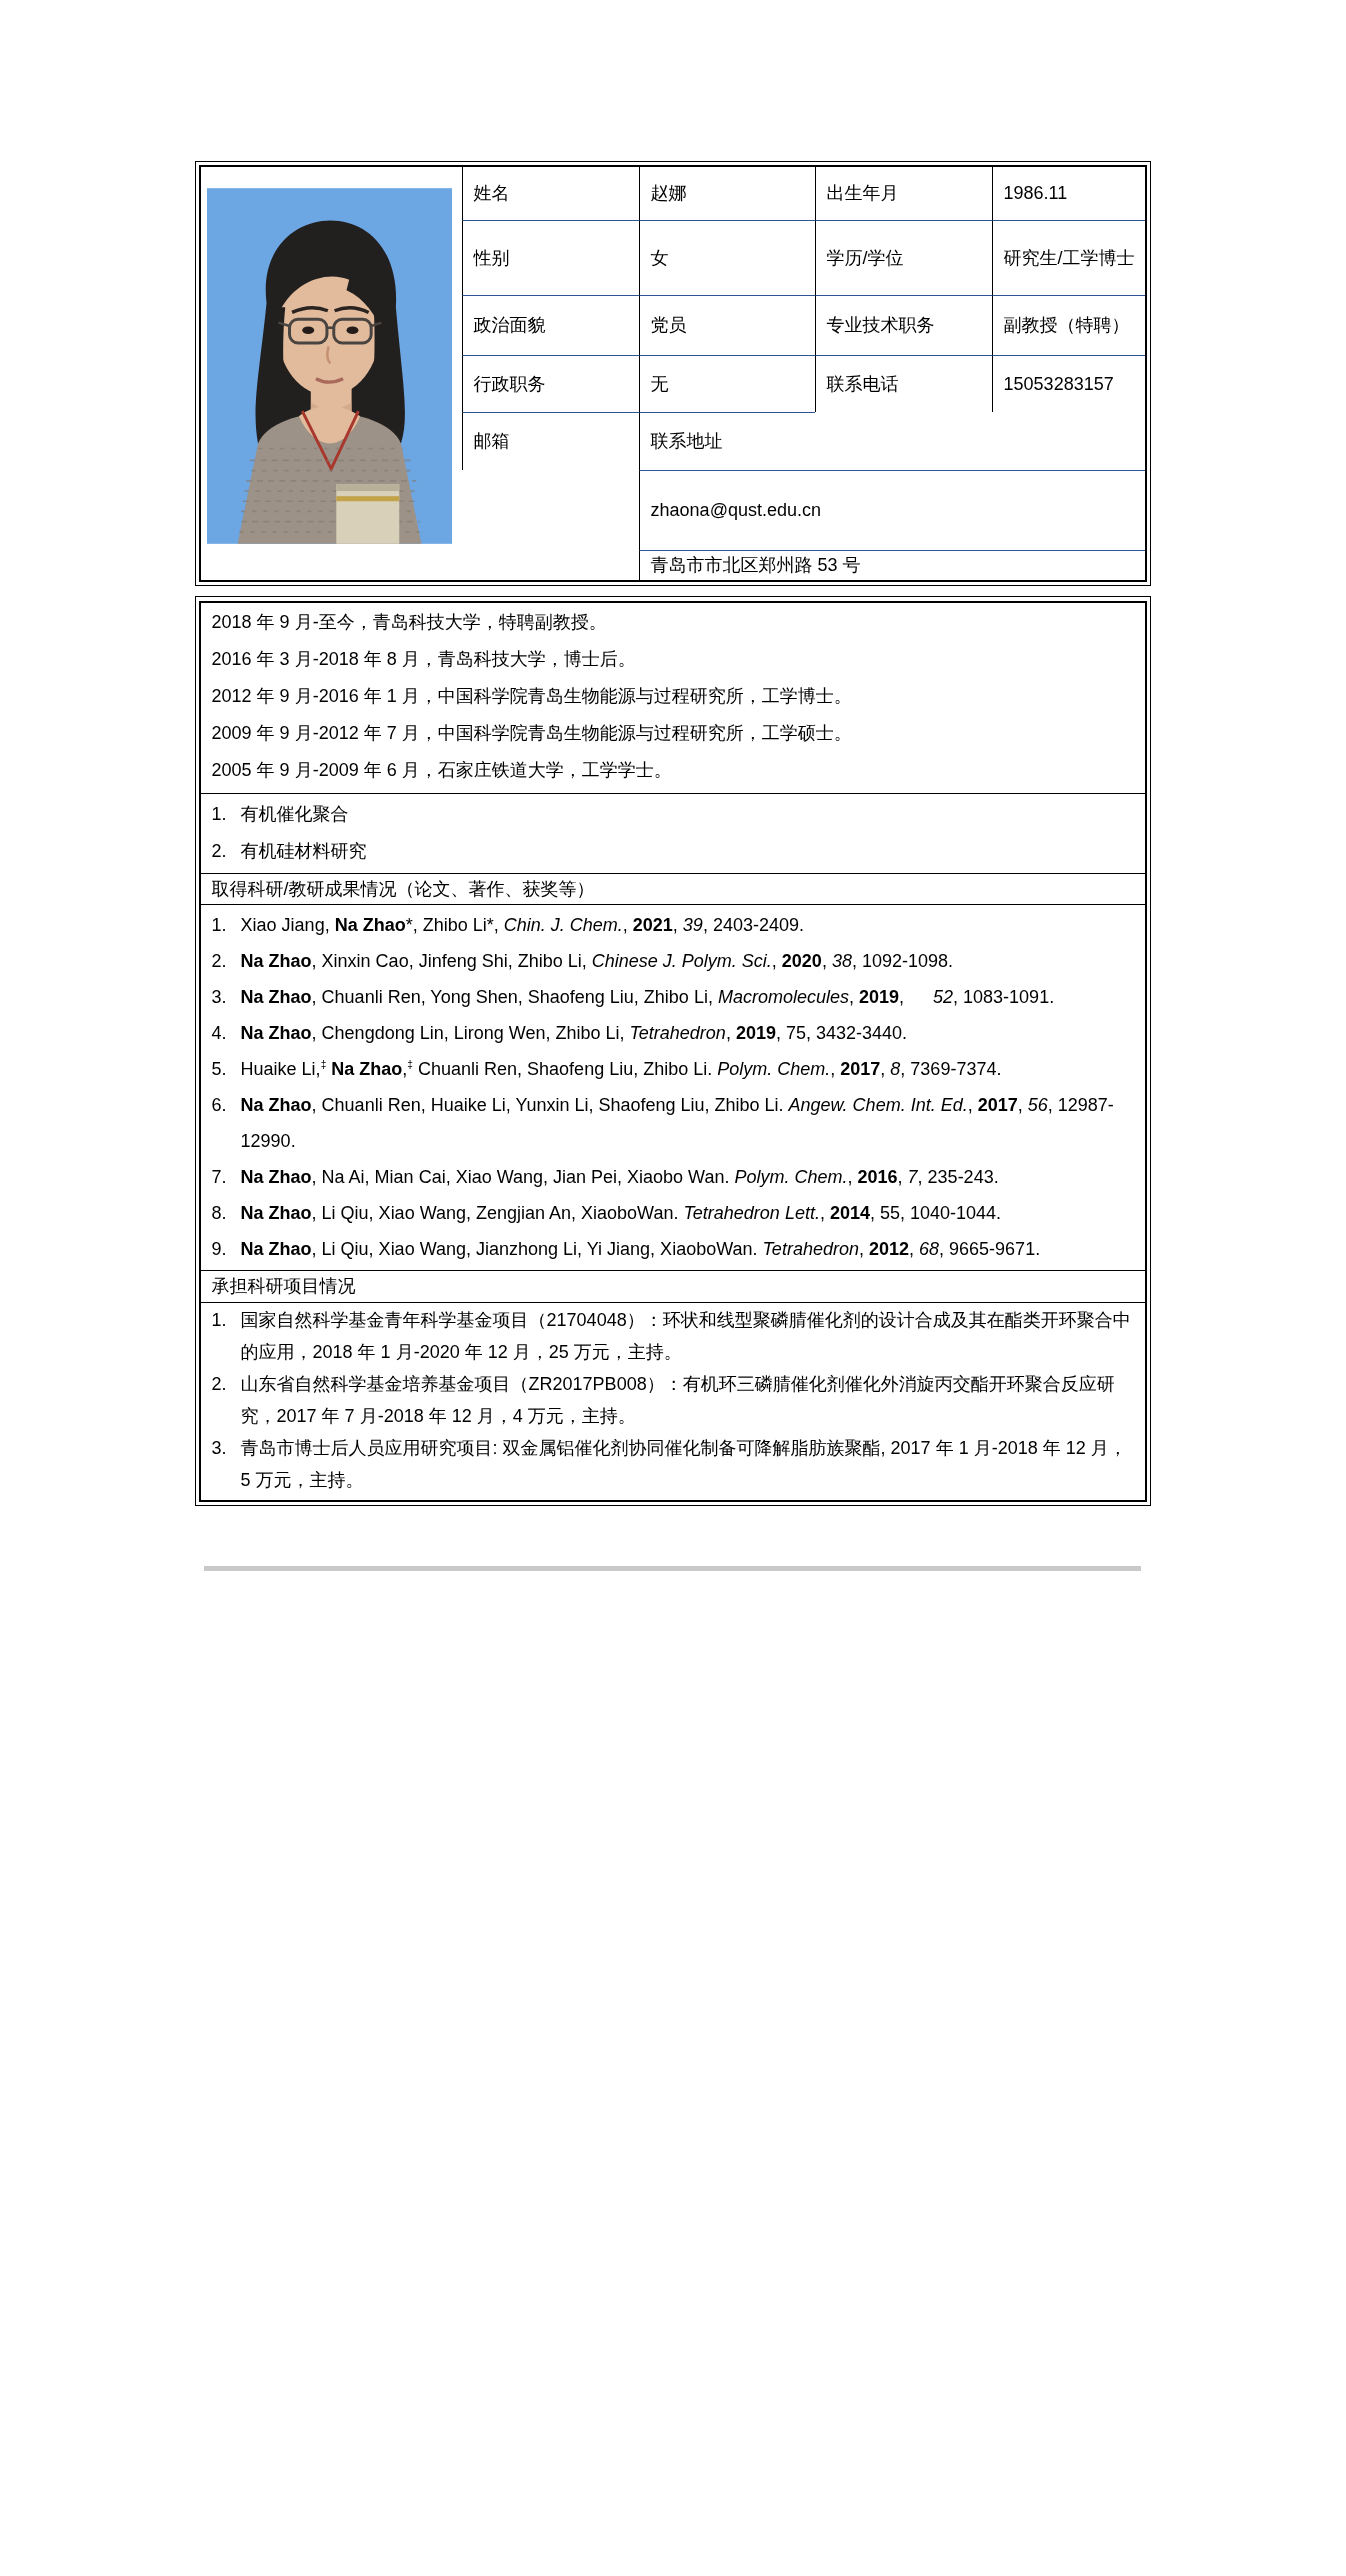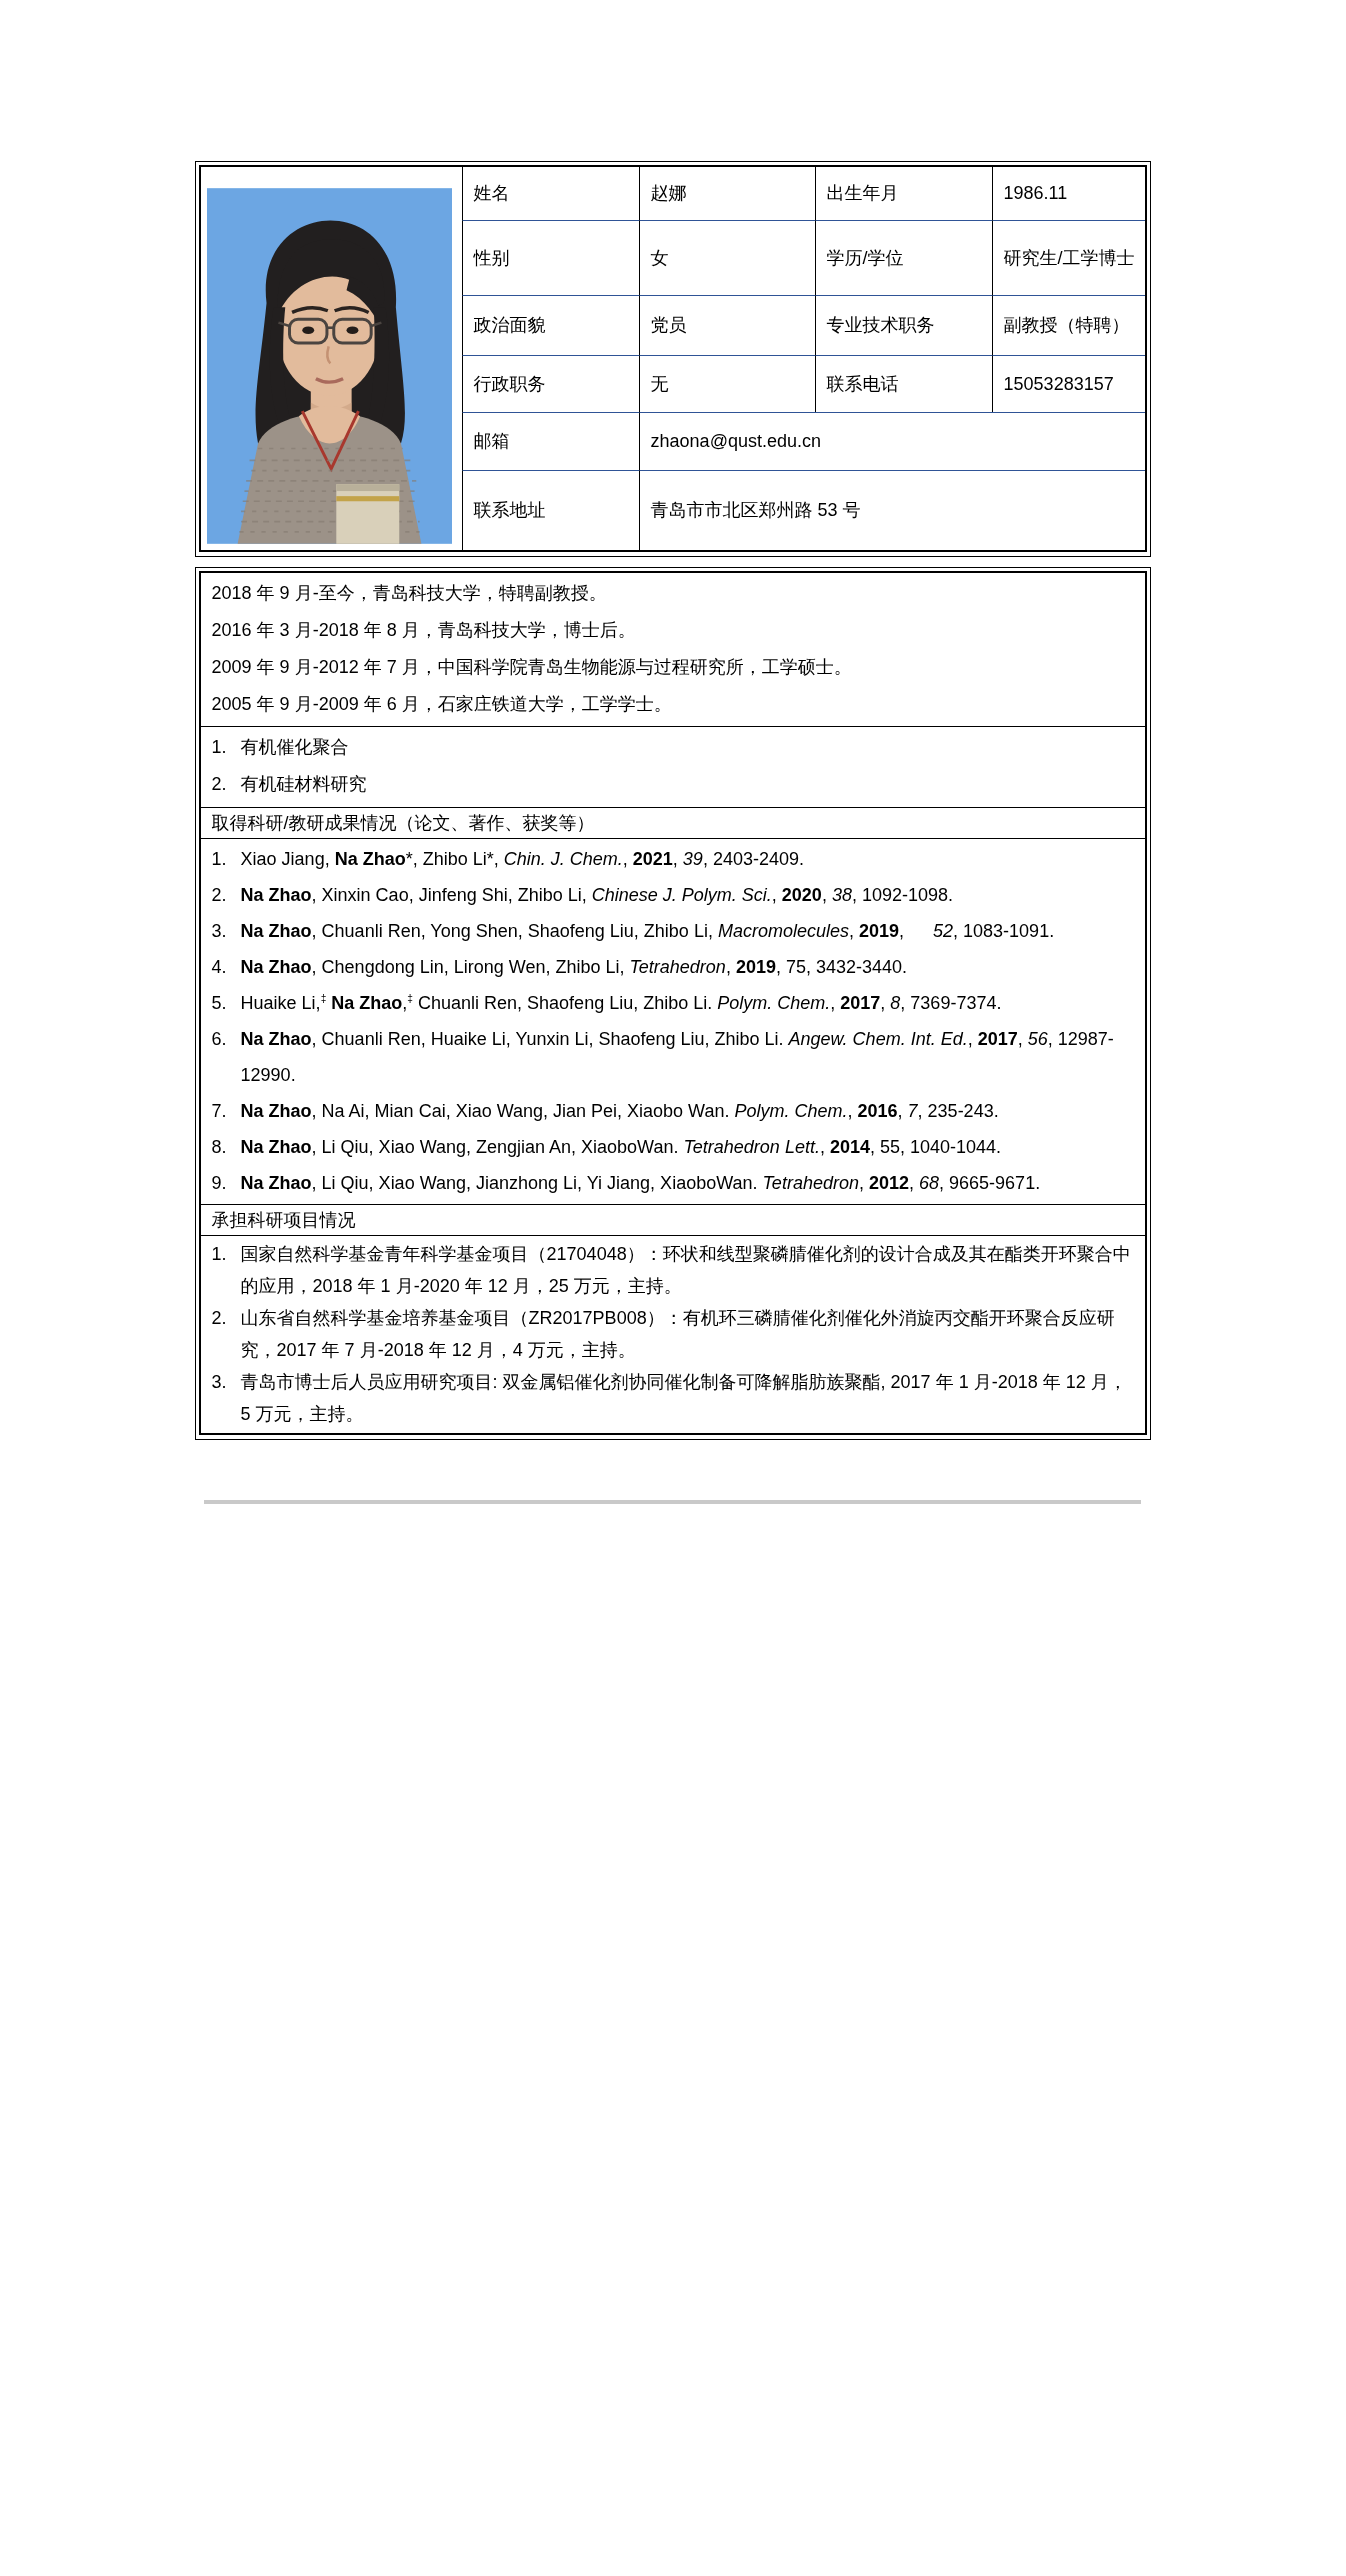--- a/index.html
+++ b/index.html
@@ -157,42 +157,43 @@
           <div class="cell">
               <span>联系电话</span>
             </div>
           <div class="cell">
               <span>15053283157</span>
             </div>
 
           <div class="cell">
               <span>邮箱</span>
             </div>
+          <div class="cell">
+              <span>联系地址</span>
+            </div>
+
           <div class="cell span3">
               <span>zhaona@qust.edu.cn</span>
-            </div>
-
-          <div class="cell">
-              <span>联系地址</span>
             </div>
           <div class="cell span3">
               <span>青岛市市北区郑州路 53 号</span>
             </div>
 
         </div>
       </div>
     </div>
 
     <div class="tbl-outer" style="margin-top:10.2px;">
       <div class="tbl-inner t2">
 
         <div class="sec">
           <div class="sec-body">
               <div class="li exp-line">2018 年 9 月-至今，青岛科技大学，特聘副教授。</div>
               <div class="li exp-line">2016 年 3 月-2018 年 8 月，青岛科技大学，博士后。</div>
+              <div class="li exp-line">2012 年 9 月-2016 年 1 月，中国科学院青岛生物能源与过程研究所，工学博士。</div>
               <div class="li exp-line">2009 年 9 月-2012 年 7 月，中国科学院青岛生物能源与过程研究所，工学硕士。</div>
               <div class="li exp-line">2005 年 9 月-2009 年 6 月，石家庄铁道大学，工学学士。</div>
             </div>
         </div>
 
         <div class="sec">
           <div class="sec-body numlist research-list">
               <div class="li">
                 <span class="num">1.</span>
                 <span class="li-body">有机催化聚合</span>

